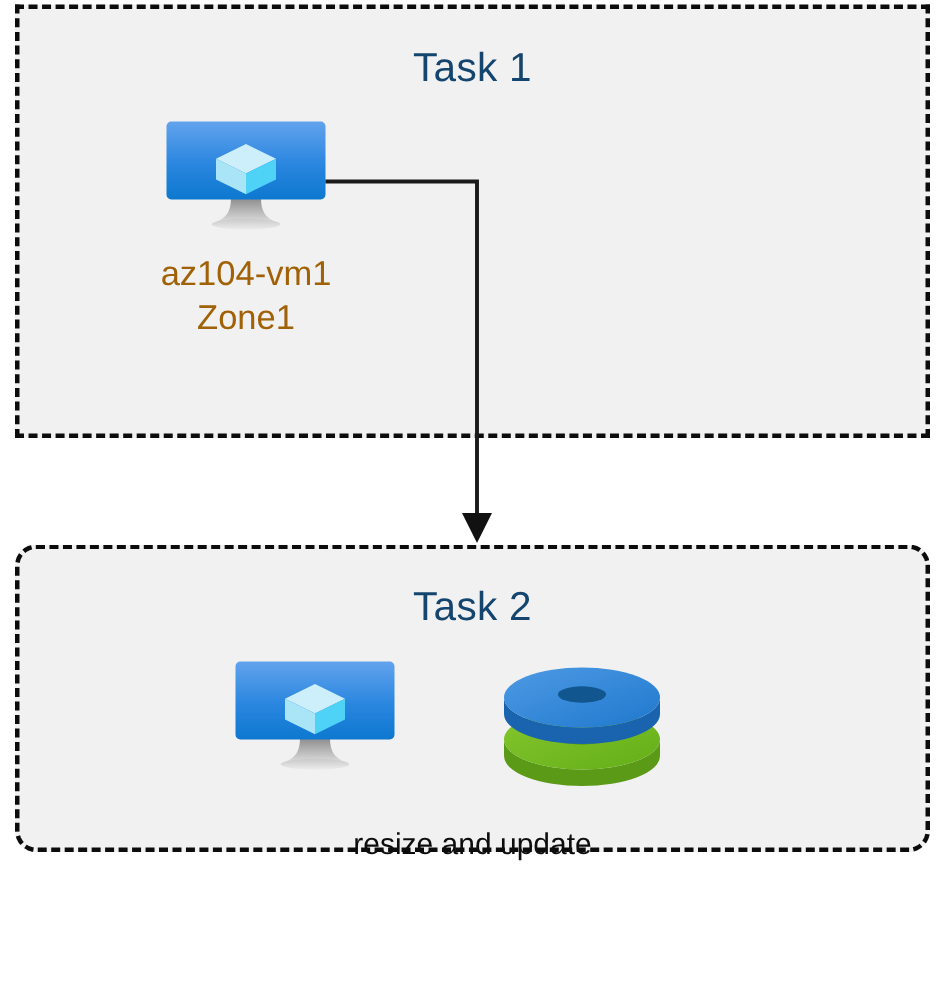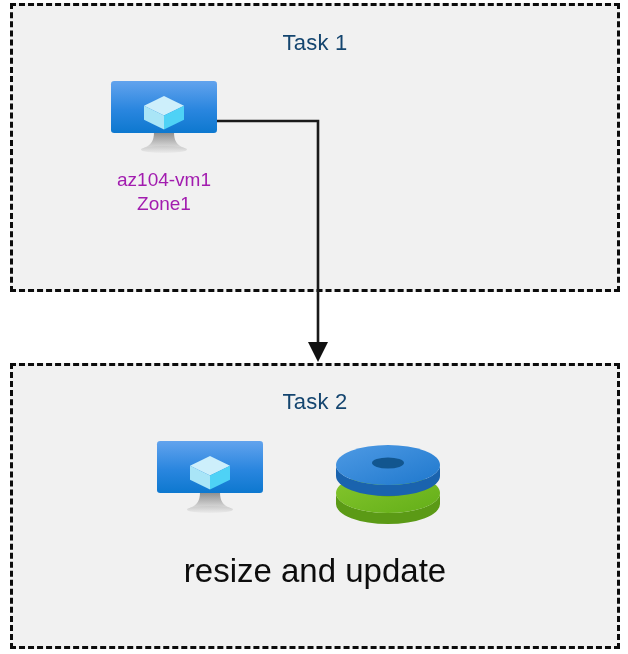--- a/index.html
+++ b/index.html
@@ -20,59 +20,59 @@
   }
 
   
   .task-box {
     position: absolute;
     background: #f1f1f1;
     border: 3px dashed #0c0c0c;
     box-sizing: border-box;
   }
   #task1-box { left: 10px;  top: 3px;   width: 610px; height: 289px; }
-  #task2-box { left: 10px;  top: 363px; width: 610px; height: 286px; }
+  #task2-box { left: 10px;  top: 363px; width: 610px; height: 205px; border-radius: 14px; }
 
   .task-title {
     position: absolute;
     width: 100%;
     text-align: center;
-    font-size: 22px;
+    font-size: 27px;
     color: #14456f;
     letter-spacing: 0.2px;
     line-height: 1;
     user-select: none;
   }
   #task1-title { top: 26px; }
   #task2-title { top: 25px; }
 
   
   .node {
     position: absolute;
     text-align: center;
   }
   .node-label {
-    font-size: 19px;
-    color: #a21caf;
+    font-size: 23px;
+    color: #a16207;
     line-height: 1.28;
     white-space: pre-line;
     user-select: none;
   }
 
   #vm1-node { left: 52px;  top: 80px; width: 224px; }
   #vm2-node { left: 352px; top: 80px; width: 224px; }
   #vm3-node { left: 150px; top: 440px; width: 120px; }
   #disk-node { left: 330px; top: 440px; width: 115px; }
   #task2-caption {
     position: absolute;
     left: 10px;
     top: 552px;
     width: 610px;
     text-align: center;
-    font-size: 33px;
+    font-size: 20px;
     color: #0d0d0d;
     user-select: none;
   }
 
   .icon-wrap {
     display: block;
     margin: 0 auto;
   }
   .vm-icon-box { width: 108px; height: 76px; }
   .vm-label-gap { height: 12px; }

